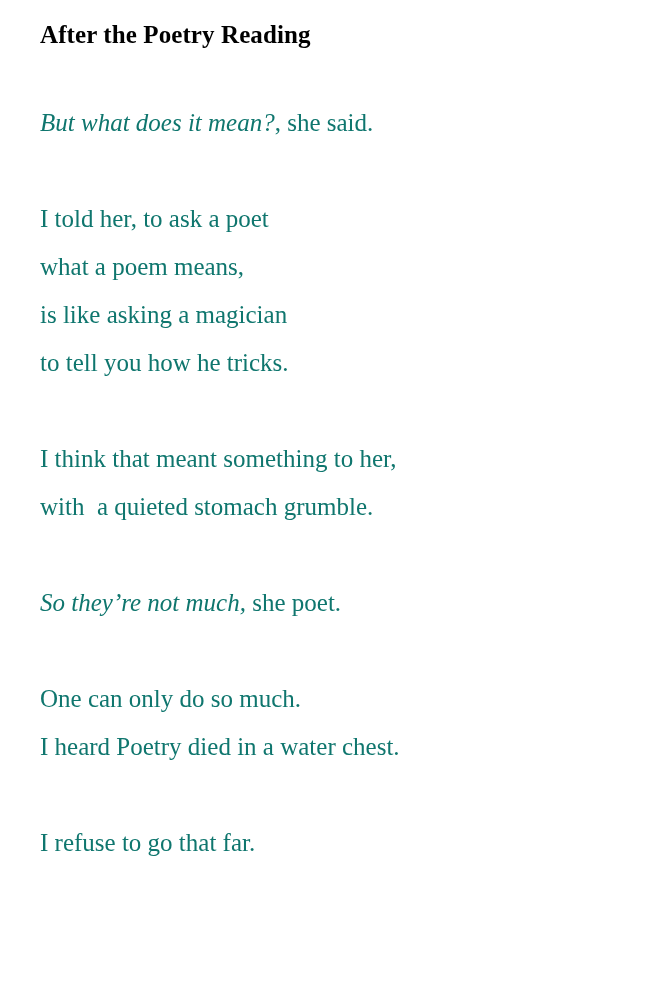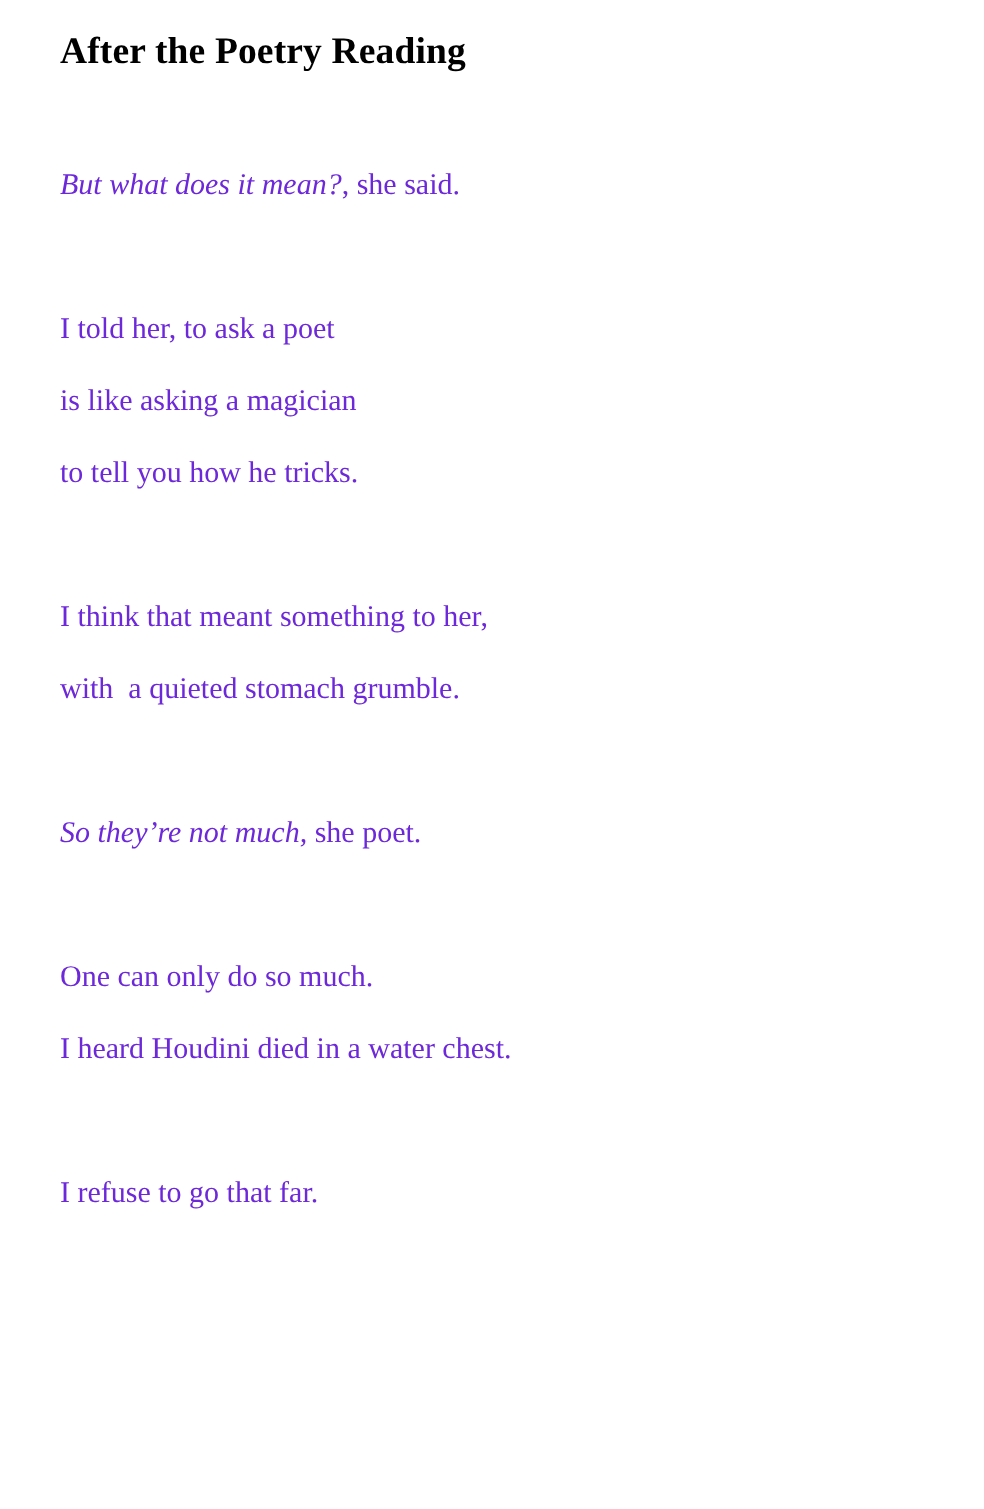--- a/index.html
+++ b/index.html
@@ -27,24 +27,24 @@
     line-height: 1.35;
     margin: 0 0 0 0;
     letter-spacing: 0.1px;
     color: #000000;
   }
   .stanza {
     margin: 0;
     padding: 0;
   }
   .line {
-    font-size: 20px;
+    font-size: 25px;
     line-height: 48px;
     white-space: pre-wrap;
-    color: #6d28d9;
+    color: #0f766e;
   }
   .line.italic-lead em {
     font-style: italic;
   }
   .spacer-title {
     height: 47px;
   }
   .stanza-gap {
     height: 48px;
   }
@@ -59,20 +59,21 @@
   <div class="spacer-title"></div>
 
   <div class="stanza">
     <div class="line italic-lead"><em>But what does it mean?</em><span>, she said.</span></div>
   </div>
 
   <div class="stanza-gap"></div>
 
   <div class="stanza">
     <div class="line">I told her, to ask a poet</div>
+    <div class="line">what a poem means,</div>
     <div class="line">is like asking a magician</div>
     <div class="line">to tell you how he tricks.</div>
   </div>
 
   <div class="stanza-gap"></div>
 
   <div class="stanza">
     <div class="line">I think that meant something to her,</div>
     <div class="line">with  a quieted stomach grumble.</div>
   </div>
@@ -80,21 +81,21 @@
   <div class="stanza-gap"></div>
 
   <div class="stanza">
     <div class="line italic-lead"><em>So they’re not much,</em><span> she poet.</span></div>
   </div>
 
   <div class="stanza-gap"></div>
 
   <div class="stanza">
     <div class="line">One can only do so much.</div>
-    <div class="line">I heard Houdini died in a water chest.</div>
+    <div class="line">I heard Poetry died in a water chest.</div>
   </div>
 
   <div class="stanza-gap"></div>
 
   <div class="stanza">
     <div class="line">I refuse to go that far.</div>
   </div>
 
 </div>
 

